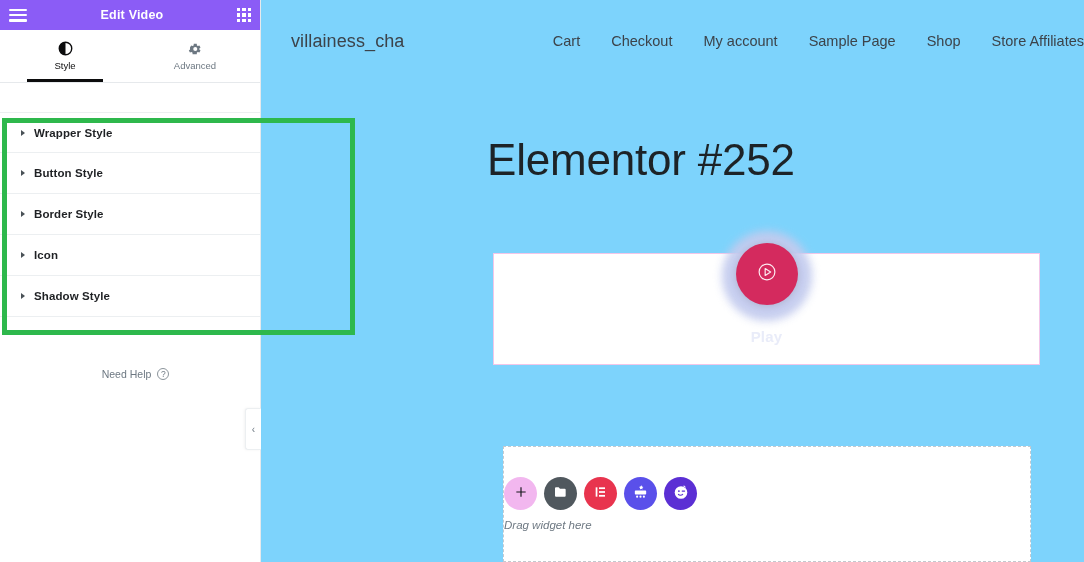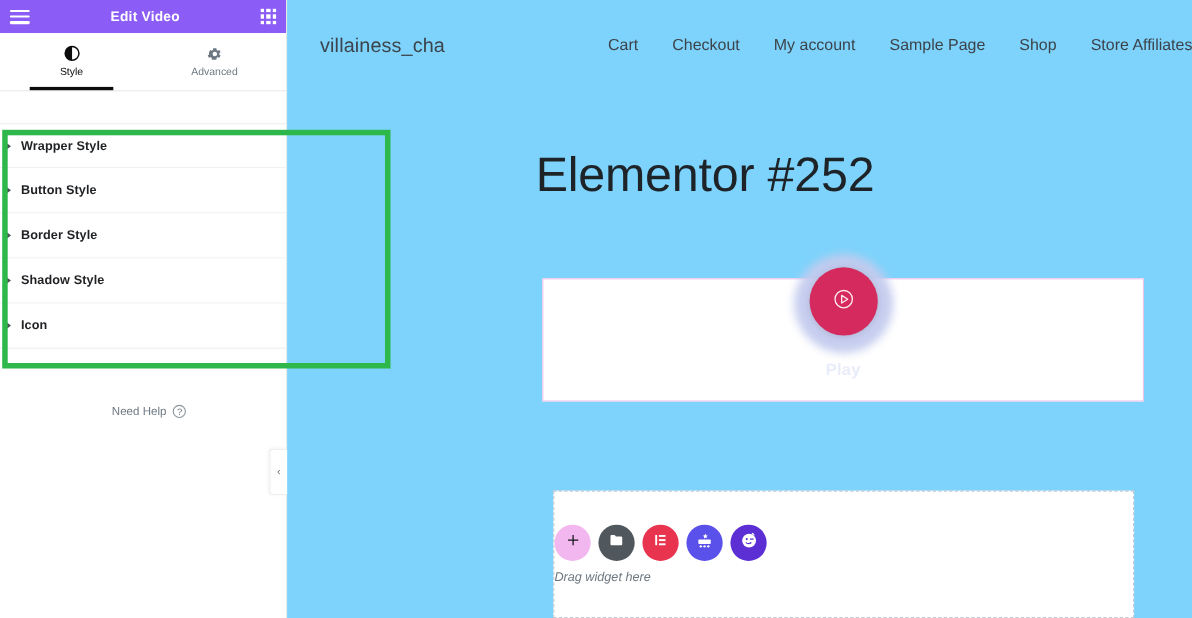--- a/index.html
+++ b/index.html
@@ -43,21 +43,21 @@
     content: ""; position: absolute; bottom: 0; left: 50%; transform: translateX(-50%);
     width: 76px; height: 3px; background: #0c0c0d;
   }
   .tab-ico { height: 15px; display: flex; align-items: center; justify-content: center; }
   .tab-label { line-height: 1; }
 
   .panel-body { position: relative; background: #fff; }
   .accordion { margin-top: 29px; }
   .acc-row {
     height: 41px; display: flex; align-items: center; gap: 9px;
-    padding: 0 0 0 6px; border-bottom: 1px solid #eceff1;
+    padding: 0 0 0 21px; border-bottom: 1px solid #eceff1;
     cursor: pointer; background: #fff;
   }
   .acc-row:first-child { border-top: 1px solid #eceff1; }
   .acc-caret {
     width: 0; height: 0; border-left: 4.5px solid #495157;
     border-top: 3.5px solid transparent; border-bottom: 3.5px solid transparent;
     flex: 0 0 auto;
   }
   .acc-label { font-size: 11.5px; font-weight: bold; color: #1f2124; letter-spacing: .1px; }
 
@@ -211,26 +211,26 @@
           <span class="acc-label">Button Style</span>
         </div>
 
         <div class="acc-row">
           <span class="acc-caret"></span>
           <span class="acc-label">Border Style</span>
         </div>
 
         <div class="acc-row">
           <span class="acc-caret"></span>
+          <span class="acc-label">Icon</span>
+        </div>
+
+        <div class="acc-row">
+          <span class="acc-caret"></span>
           <span class="acc-label">Shadow Style</span>
-        </div>
-
-        <div class="acc-row">
-          <span class="acc-caret"></span>
-          <span class="acc-label">Icon</span>
         </div>
 
       </div>
 
       <div class="collapse-tab">‹</div>
     </div>
 
     <div class="need-help">
       <span>Need Help</span>
       <span class="qmark">?</span>

